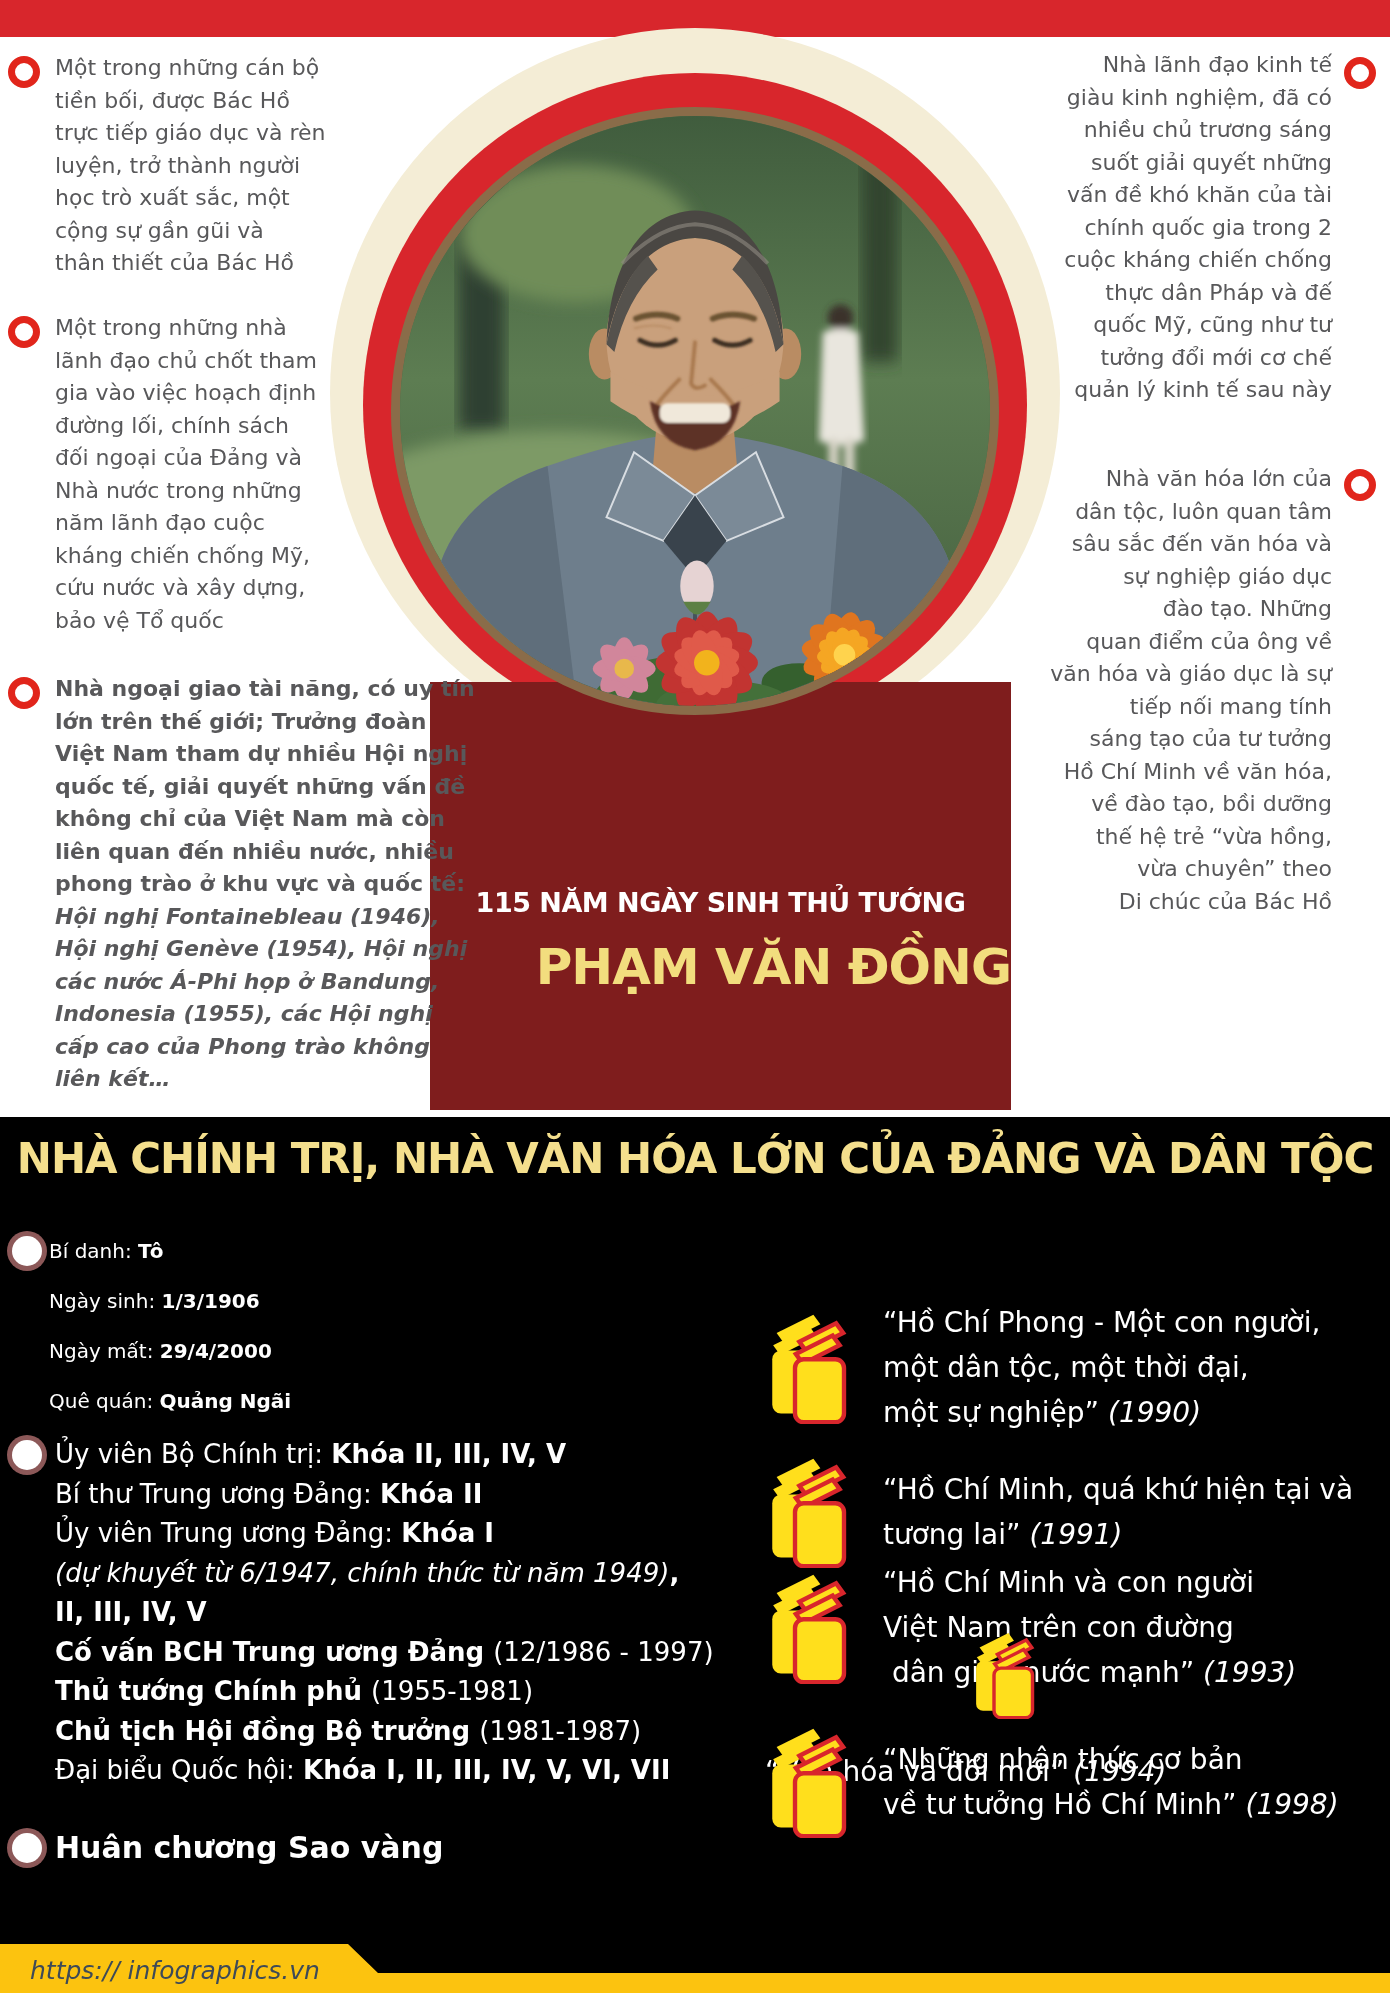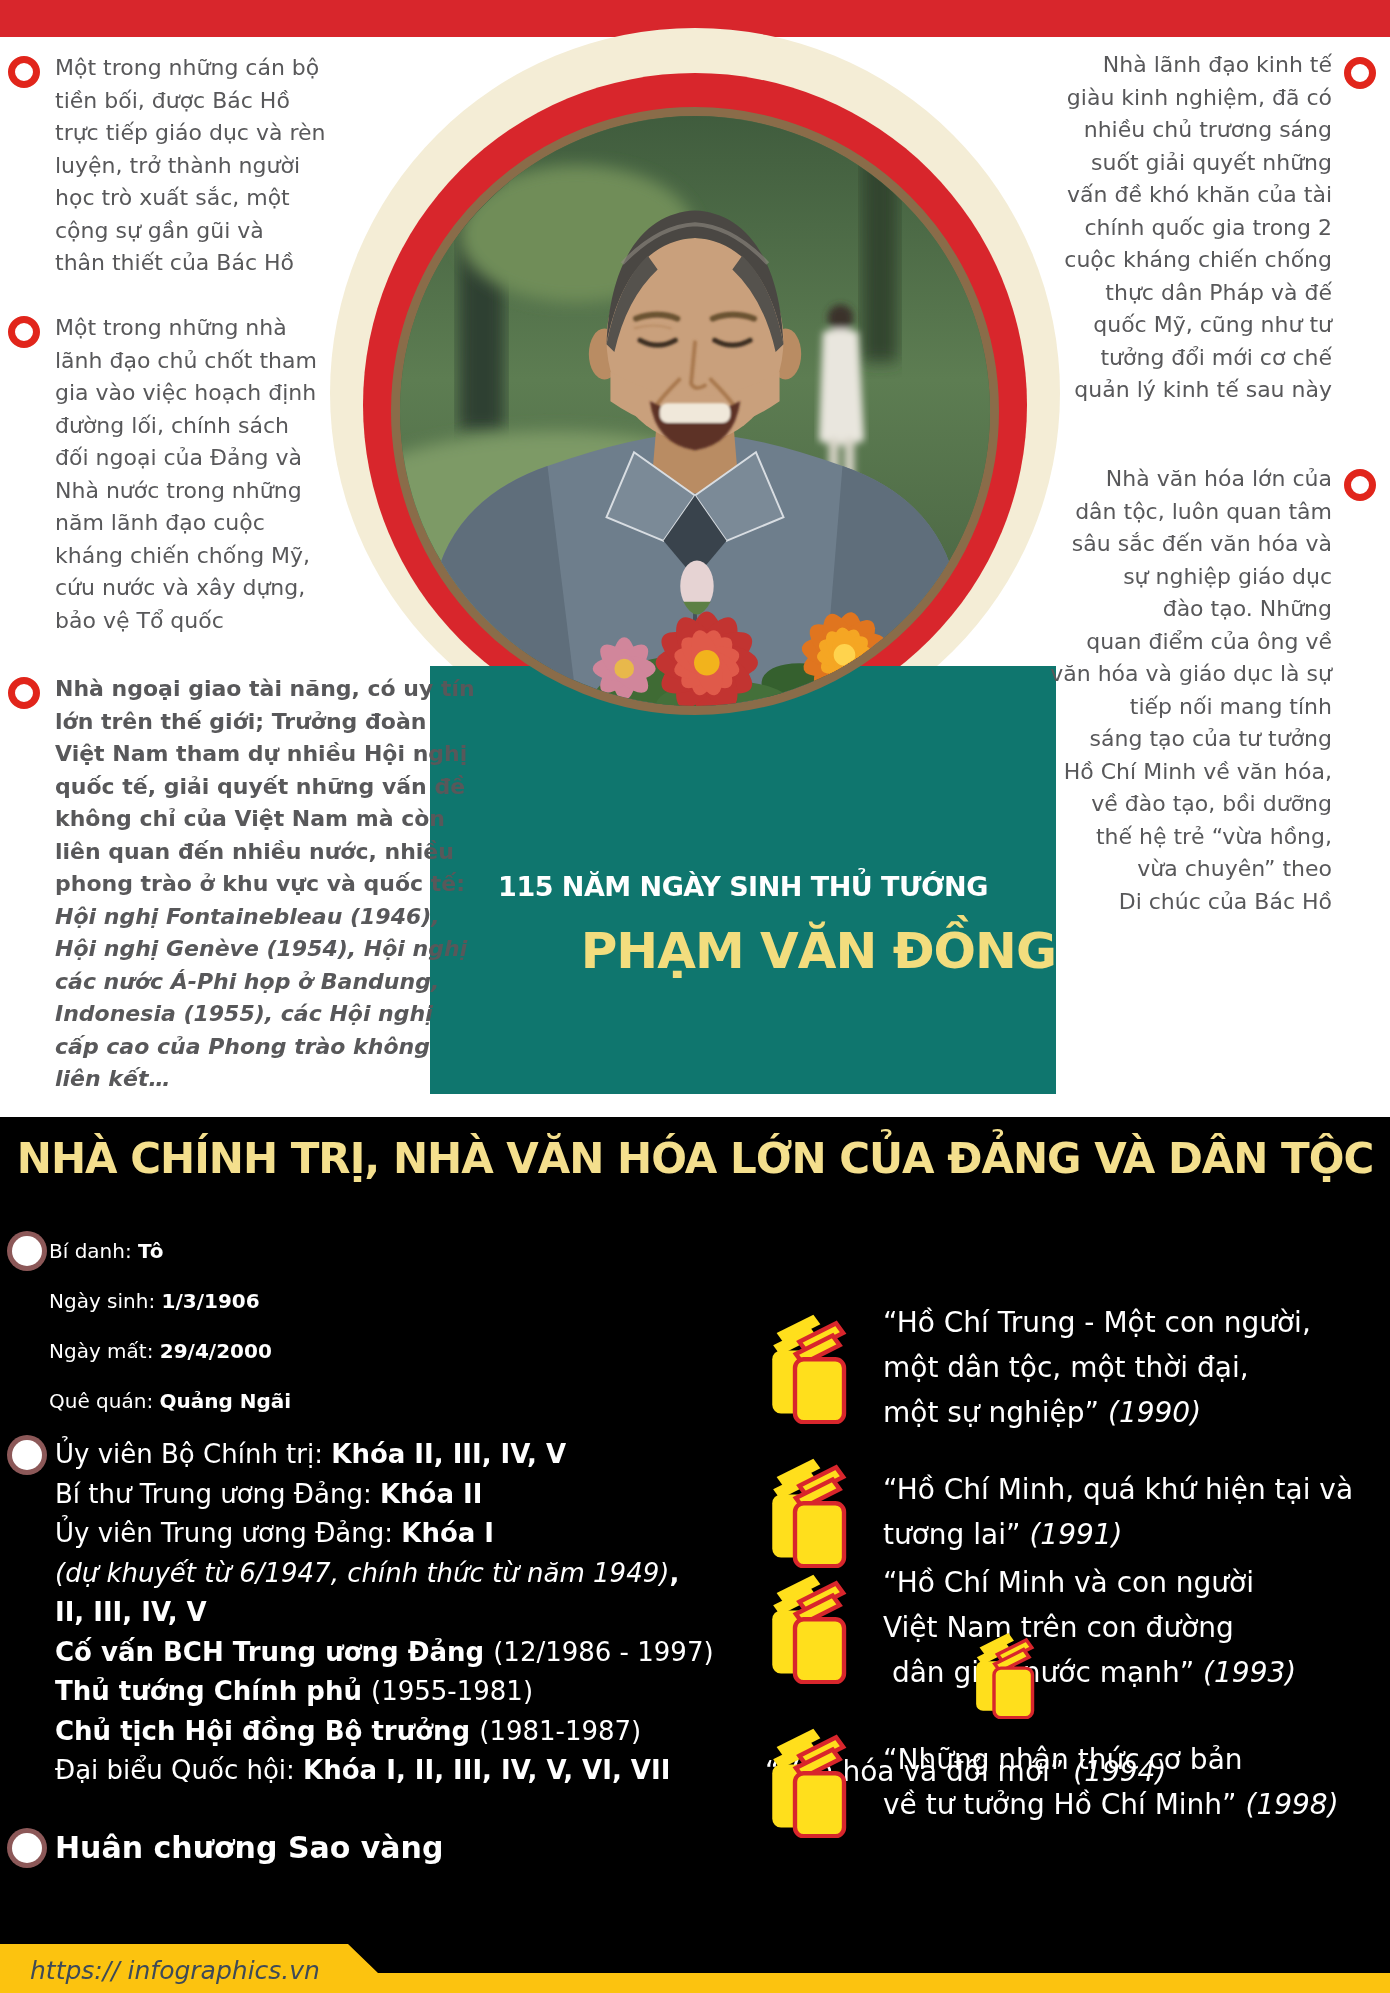--- a/index.html
+++ b/index.html
@@ -3,21 +3,21 @@
 <meta charset="utf-8">
 <style>
   html,body{margin:0;padding:0;}
   .page{position:relative;width:1390px;height:1993px;background:#ffffff;overflow:hidden;
         font-family:"DejaVu Sans","Liberation Sans",sans-serif;}
   .abs{position:absolute;}
   
   .top-bar{left:0;top:0;width:1390px;height:37px;background:#D8262C;}
   .circle-cream{left:330px;top:28px;width:730px;height:730px;border-radius:50%;background:#F4EDD6;}
   .circle-red{left:363px;top:73px;width:664px;height:664px;border-radius:50%;background:#D8262C;}
-  .center-red-box{left:430px;top:666px;width:626px;height:428px;background:#0f766e;}
+  .center-red-box{left:430px;top:682px;width:581px;height:428px;background:#7f1d1d;}
   .photo-ring{left:391px;top:107px;width:590px;height:590px;border:9px solid #8A6C49;border-radius:50%;
               overflow:hidden;background:#4c6a46;}
   .photo-ring svg{display:block;width:100%;height:100%;}
   
   .para{color:#58585A;font-size:22px;line-height:32.5px;white-space:pre-wrap;}
   .p-left1{left:55px;top:52px;width:310px;}
   .p-left2{left:55px;top:312px;width:310px;}
   .p-left3{left:55px;top:673px;width:420px;font-weight:bold;}
   .p-right{text-align:right;}
   .p-right1{left:1010px;top:49px;width:322px;}
@@ -295,21 +295,21 @@
           <rect x="3" y="44" width="56" height="72" rx="10"></rect>
         </g>
       </g>
     </defs>
       </svg>
 
     <div class="abs work-item wi1">
       <svg class="books" viewBox="0 0 90 128">
           <use href="#bookicon"></use>
         </svg>
-      <div class="work-text"><span class="pt-regular">“Hồ Chí Trung - Một con người,</span>
+      <div class="work-text"><span class="pt-regular">“Hồ Chí Phong - Một con người,</span>
 <span class="pt-regular">một dân tộc, một thời đại,</span>
 <span class="pt-regular">một sự nghiệp” </span><span class="pt-italic">(1990)</span></div>
     </div>
     <div class="abs work-item wi2">
       <svg class="books" viewBox="0 0 90 128">
           <use href="#bookicon"></use>
         </svg>
       <div class="work-text"><span class="pt-regular">“Hồ Chí Minh, quá khứ hiện tại và</span>
 <span class="pt-regular">tương lai” </span><span class="pt-italic">(1991)</span></div>
     </div>

